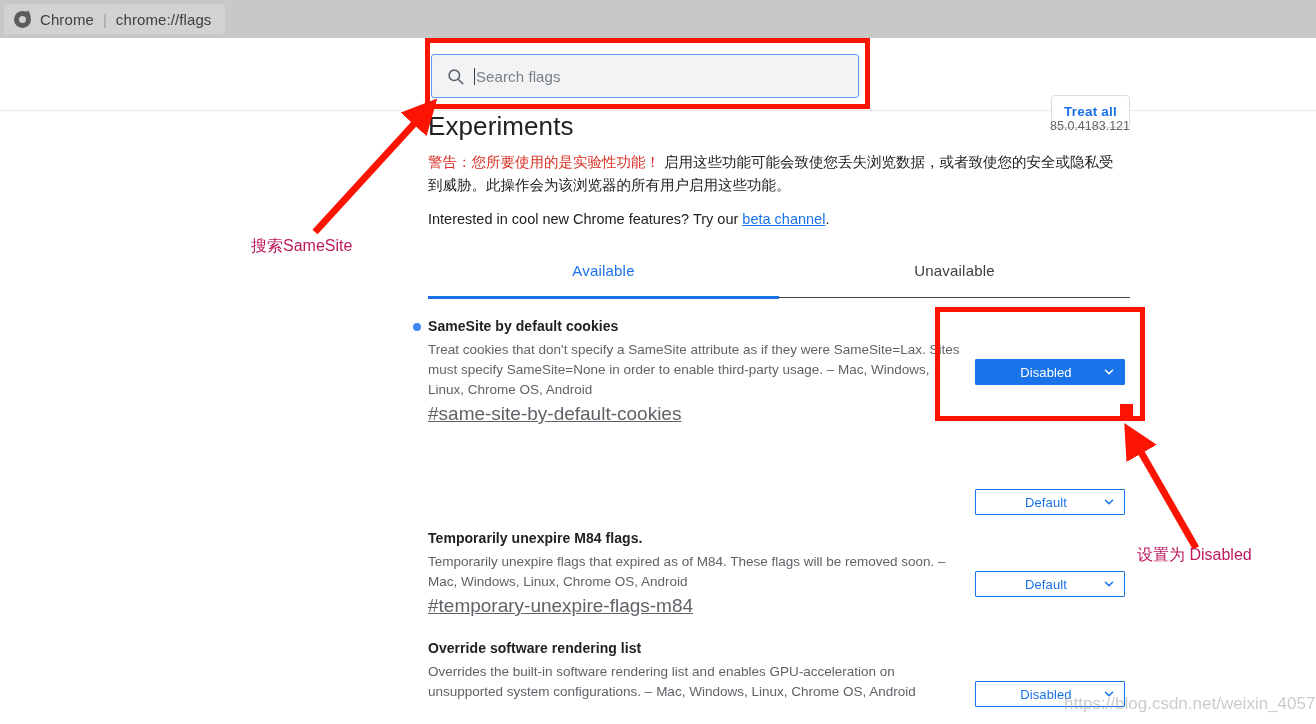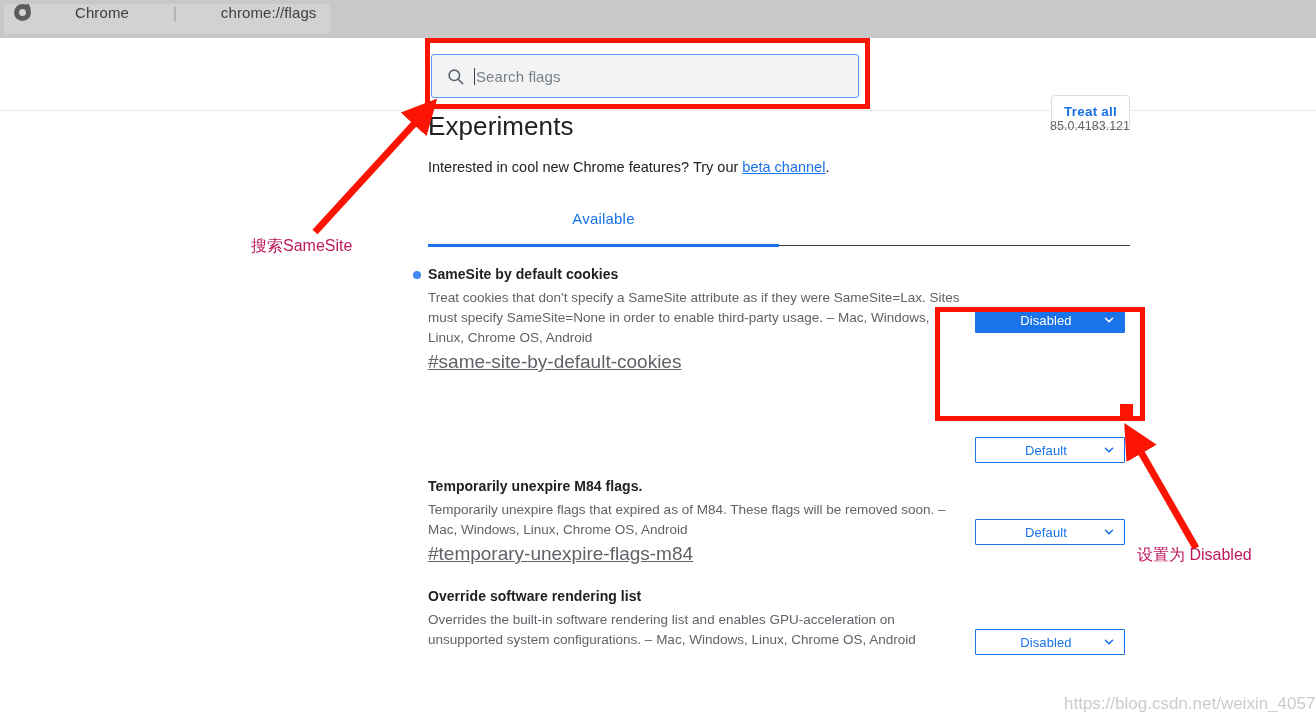--- a/index.html
+++ b/index.html
@@ -22,25 +22,24 @@
     left: 0; top: 0;
     width: 1316px; height: 38px;
     background: #c8c8c8;
     display: flex;
     align-items: center;
   }
   .tb-pill {
     margin-left: 4px;
     height: 30px;
     display: flex;
-    align-items: flex-start;
+    align-items: center;
     padding: 0 14px 0 10px;
     background: #d2d2d2;
     border-radius: 4px;
-    gap: 35px;
   }
   .chrome-logo {
     width: 17px; height: 17px;
     border-radius: 50%;
     background: #5c5c5c;
     position: relative;
     flex: none;
     margin-right: 9px;
   }
   .chrome-logo::after {
@@ -358,27 +357,31 @@
 </div>
 
 <div class="content">
   <div class="inner">
 
     <div class="exp-row">
       <h1 class="exp-title">Experiments</h1>
       <span class="version">85.0.4183.121</span>
     </div>
 
+    <div class="warning">
+      <span class="hl">警告：您所要使用的是实验性功能！</span><span> 启用这些功能可能会致使您丢失浏览数据，或者致使您的安全或隐私受到威胁。此操作会为该浏览器的所有用户启用这些功能。</span>
+    </div>
 
     <div class="beta-line">
       <span>Interested in cool new Chrome features? Try our </span><a class="beta-link" href="#">beta channel</a><span>.</span>
     </div>
 
     <div class="tabs">
       <div class="tab sel">Available</div>
+      <div class="tab unsel">Unavailable</div>
       <div class="tab-underline"></div>
     </div>
 
     <div class="flags">
 
       <div class="flag">
         <div class="flag-text">
           <div class="flag-name">
             <span class="flag-dot"></span>
             <span>SameSite by default cookies</span>

